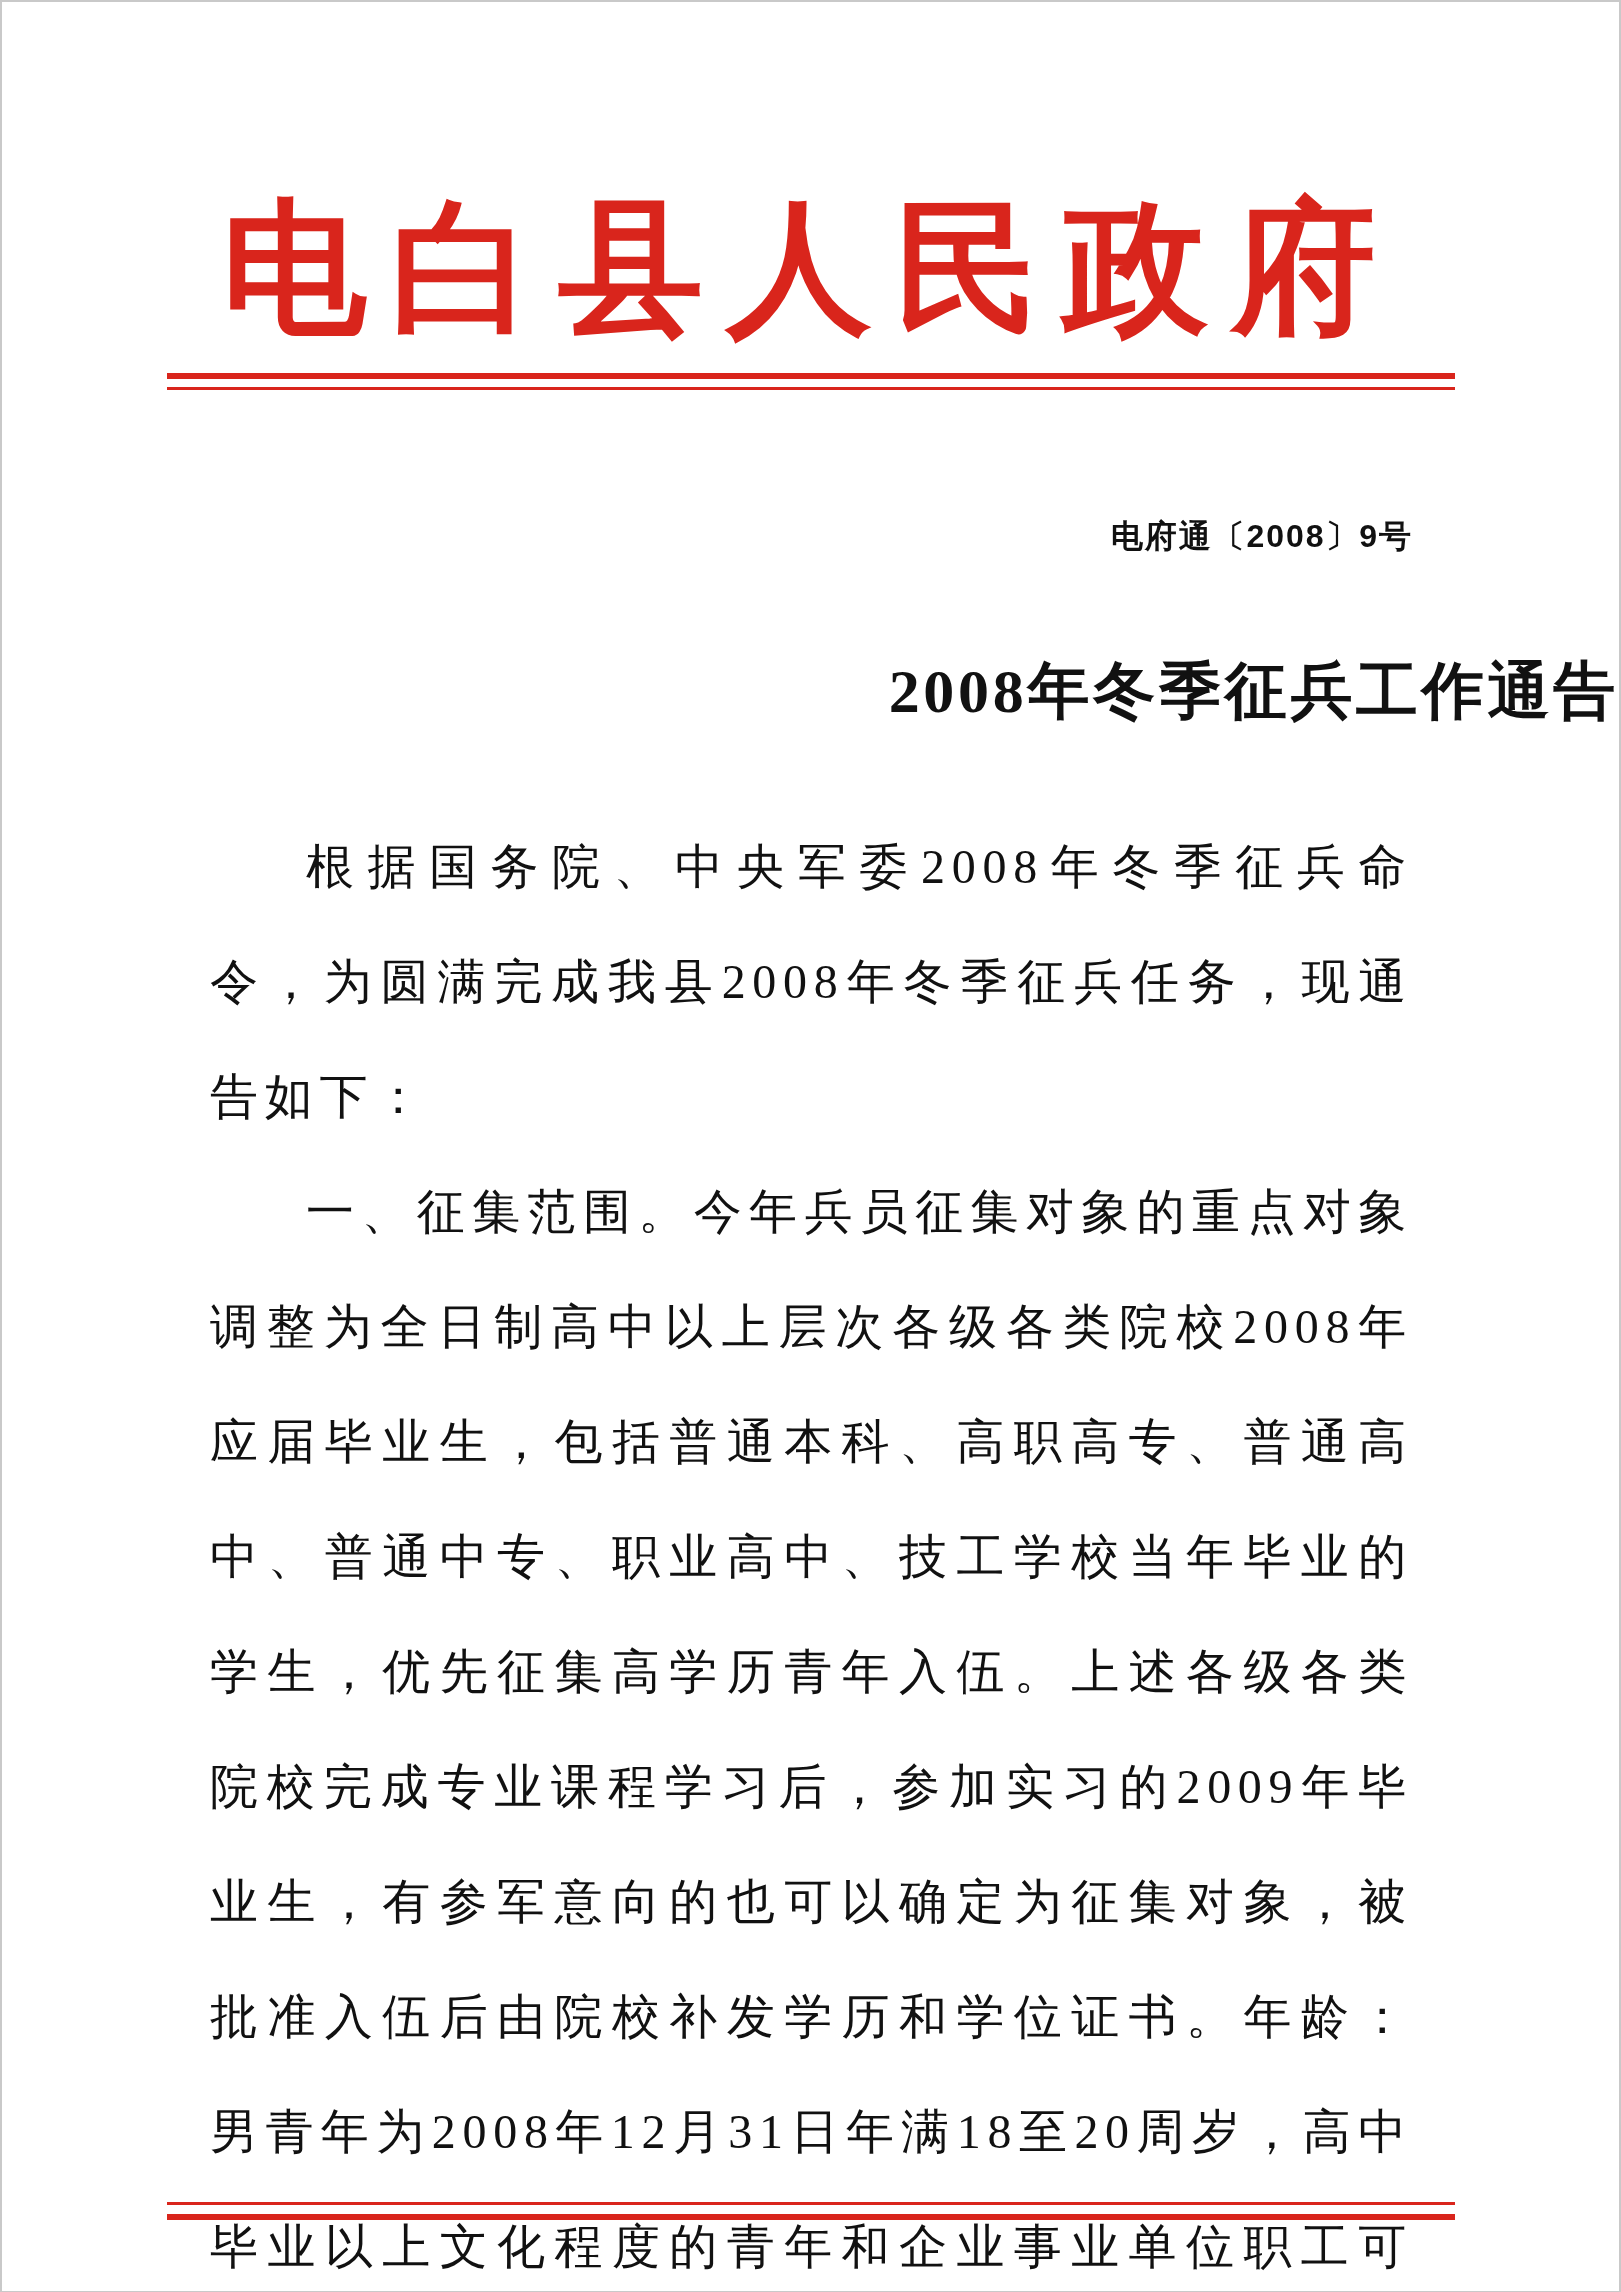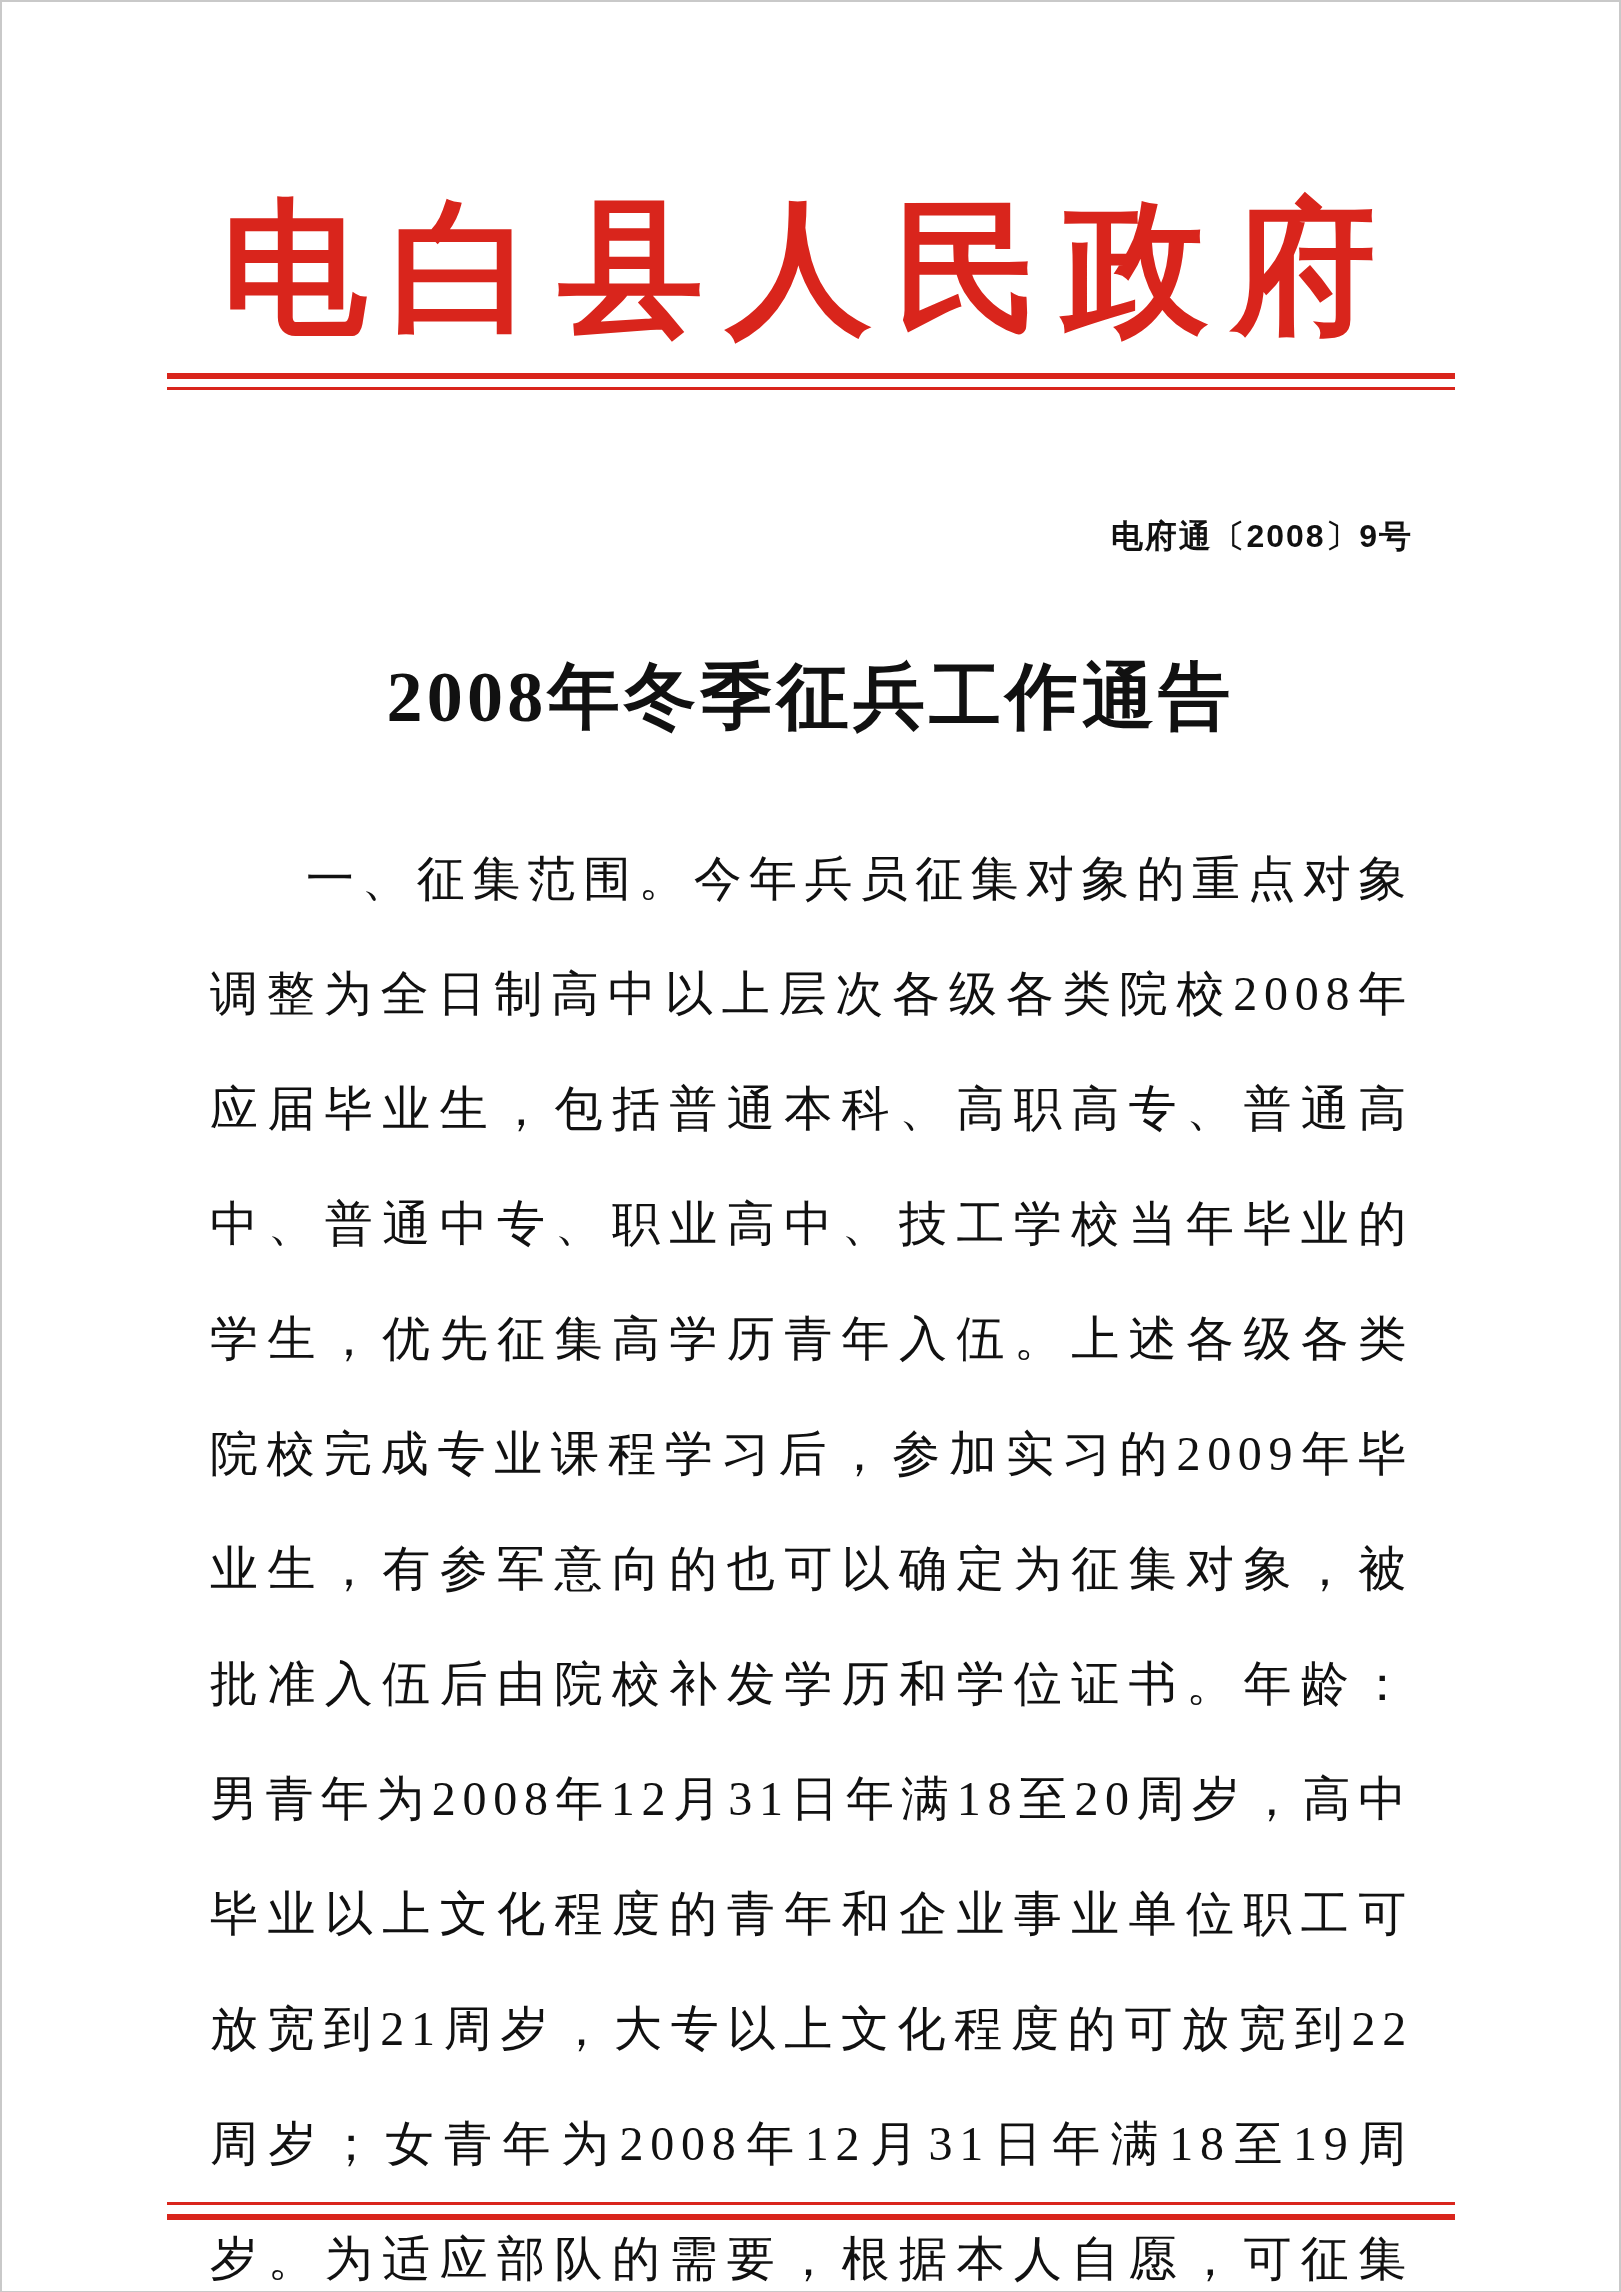--- a/index.html
+++ b/index.html
@@ -53,22 +53,22 @@
   .doc-number {
     font-family: "Liberation Sans", "DejaVu Sans", sans-serif;
     font-size: 32px;
     font-weight: 600;
     letter-spacing: 0.06em;
     color: var(--ink);
   }
   
   .doc-title {
     margin-top: 90px;
-    text-align: center;
-    font-size: 72px;
+    text-align: right;
+    font-size: 62px;
     font-weight: bold;
     letter-spacing: 0.06em;
     color: var(--ink);
     font-family: "Liberation Serif", "DejaVu Serif", serif;
   }
   
   .doc-body {
     margin: 76px 206px 0 208px;
     font-size: 48px;
     line-height: 115px;
@@ -104,20 +104,23 @@
   </header>
 
   <div class="doc-number-row">
     <span class="doc-number">电府通〔2008〕9号</span>
   </div>
 
   <h1 class="doc-title">2008年冬季征兵工作通告</h1>
 
   <main class="doc-body">
     <p>
+      <span>根据国务院、中央军委2008年冬季征兵命令，为圆满完成我县2008年冬季征兵任务，现通告如下：</span>
+    </p>
+    <p>
       <span class="lead">一、征集范围</span><span>。今年兵员征集对象的重点对象调整为全日制高中以上层次各级各类院校2008年应届毕业生，包括普通本科、高职高专、普通高中、普通中专、职业高中、技工学校当年毕业的学生，优先征集高学历青年入伍。上述各级各类院校完成专业课程学习后，参加实习的2009年毕业生，有参军意向的也可以确定为征集对象，被批准入伍后由院校补发学历和学位证书。年龄：男青年为2008年12月31日年满18至20周岁，高中毕业以上文化程度的青年和企业事业单位职工可放宽到21周岁，大专以上文化程度的可放宽到22周岁；女青年为2008年12月31日年满18至19周岁。为适应部队的需要，根据本人自愿，可征集部分年满17岁的女青年和2008年应届高中（含职高、中专、技校）毕业的男青</span>
     </p>
   </main>
 
   <footer class="doc-footer">
     <div class="rule-wrap footer-rules">
       <div class="rule thin"></div>
       <div class="rule thick"></div>
     </div>
   </footer>

